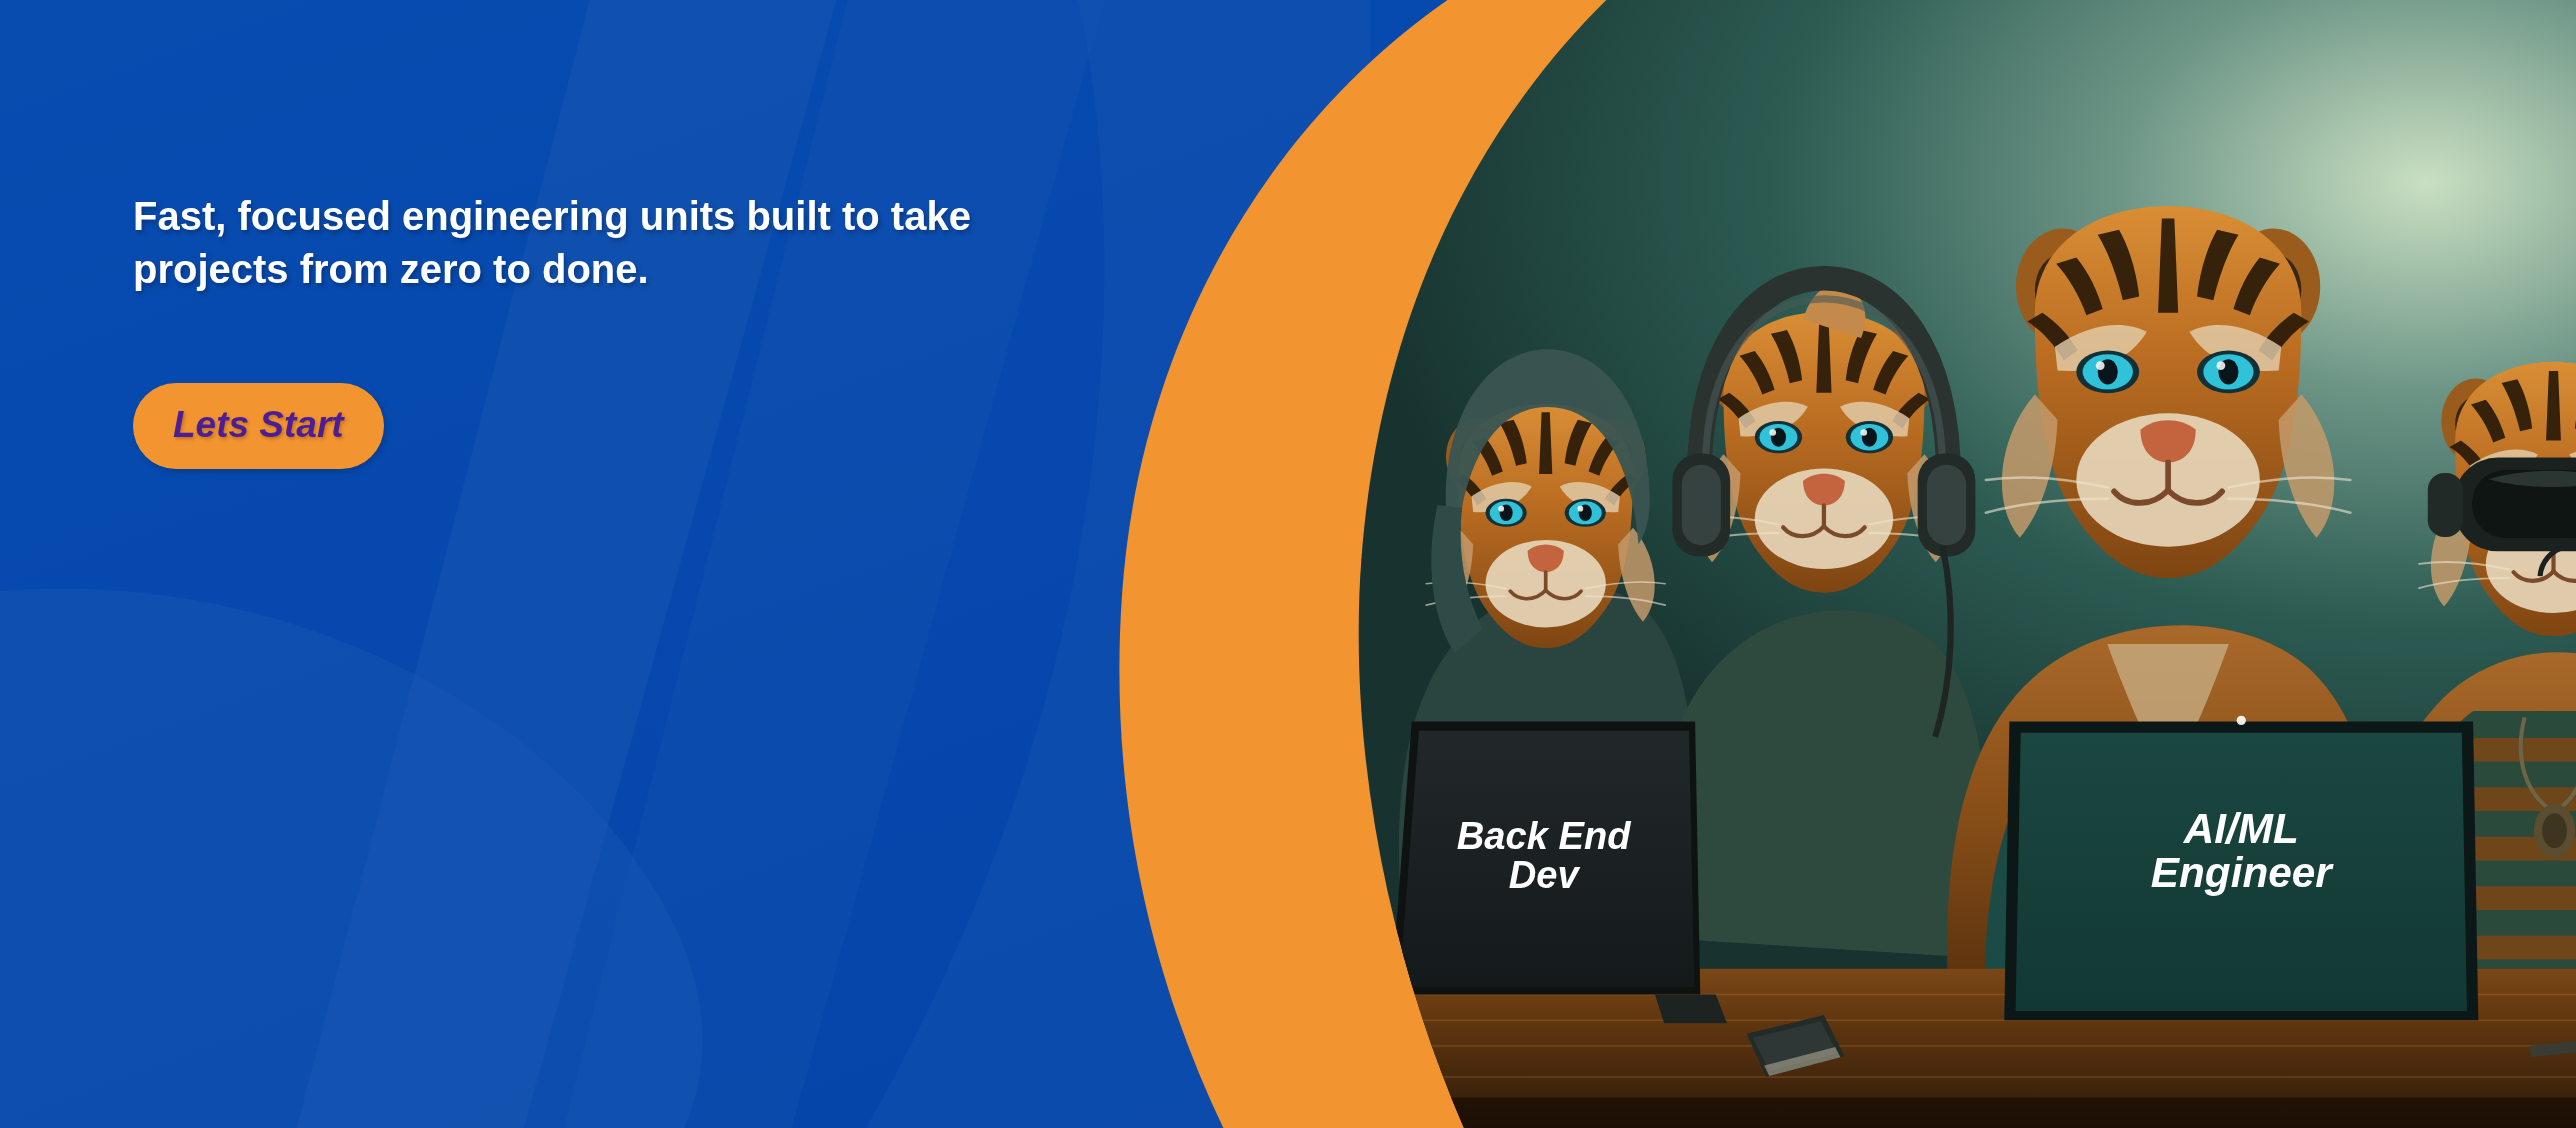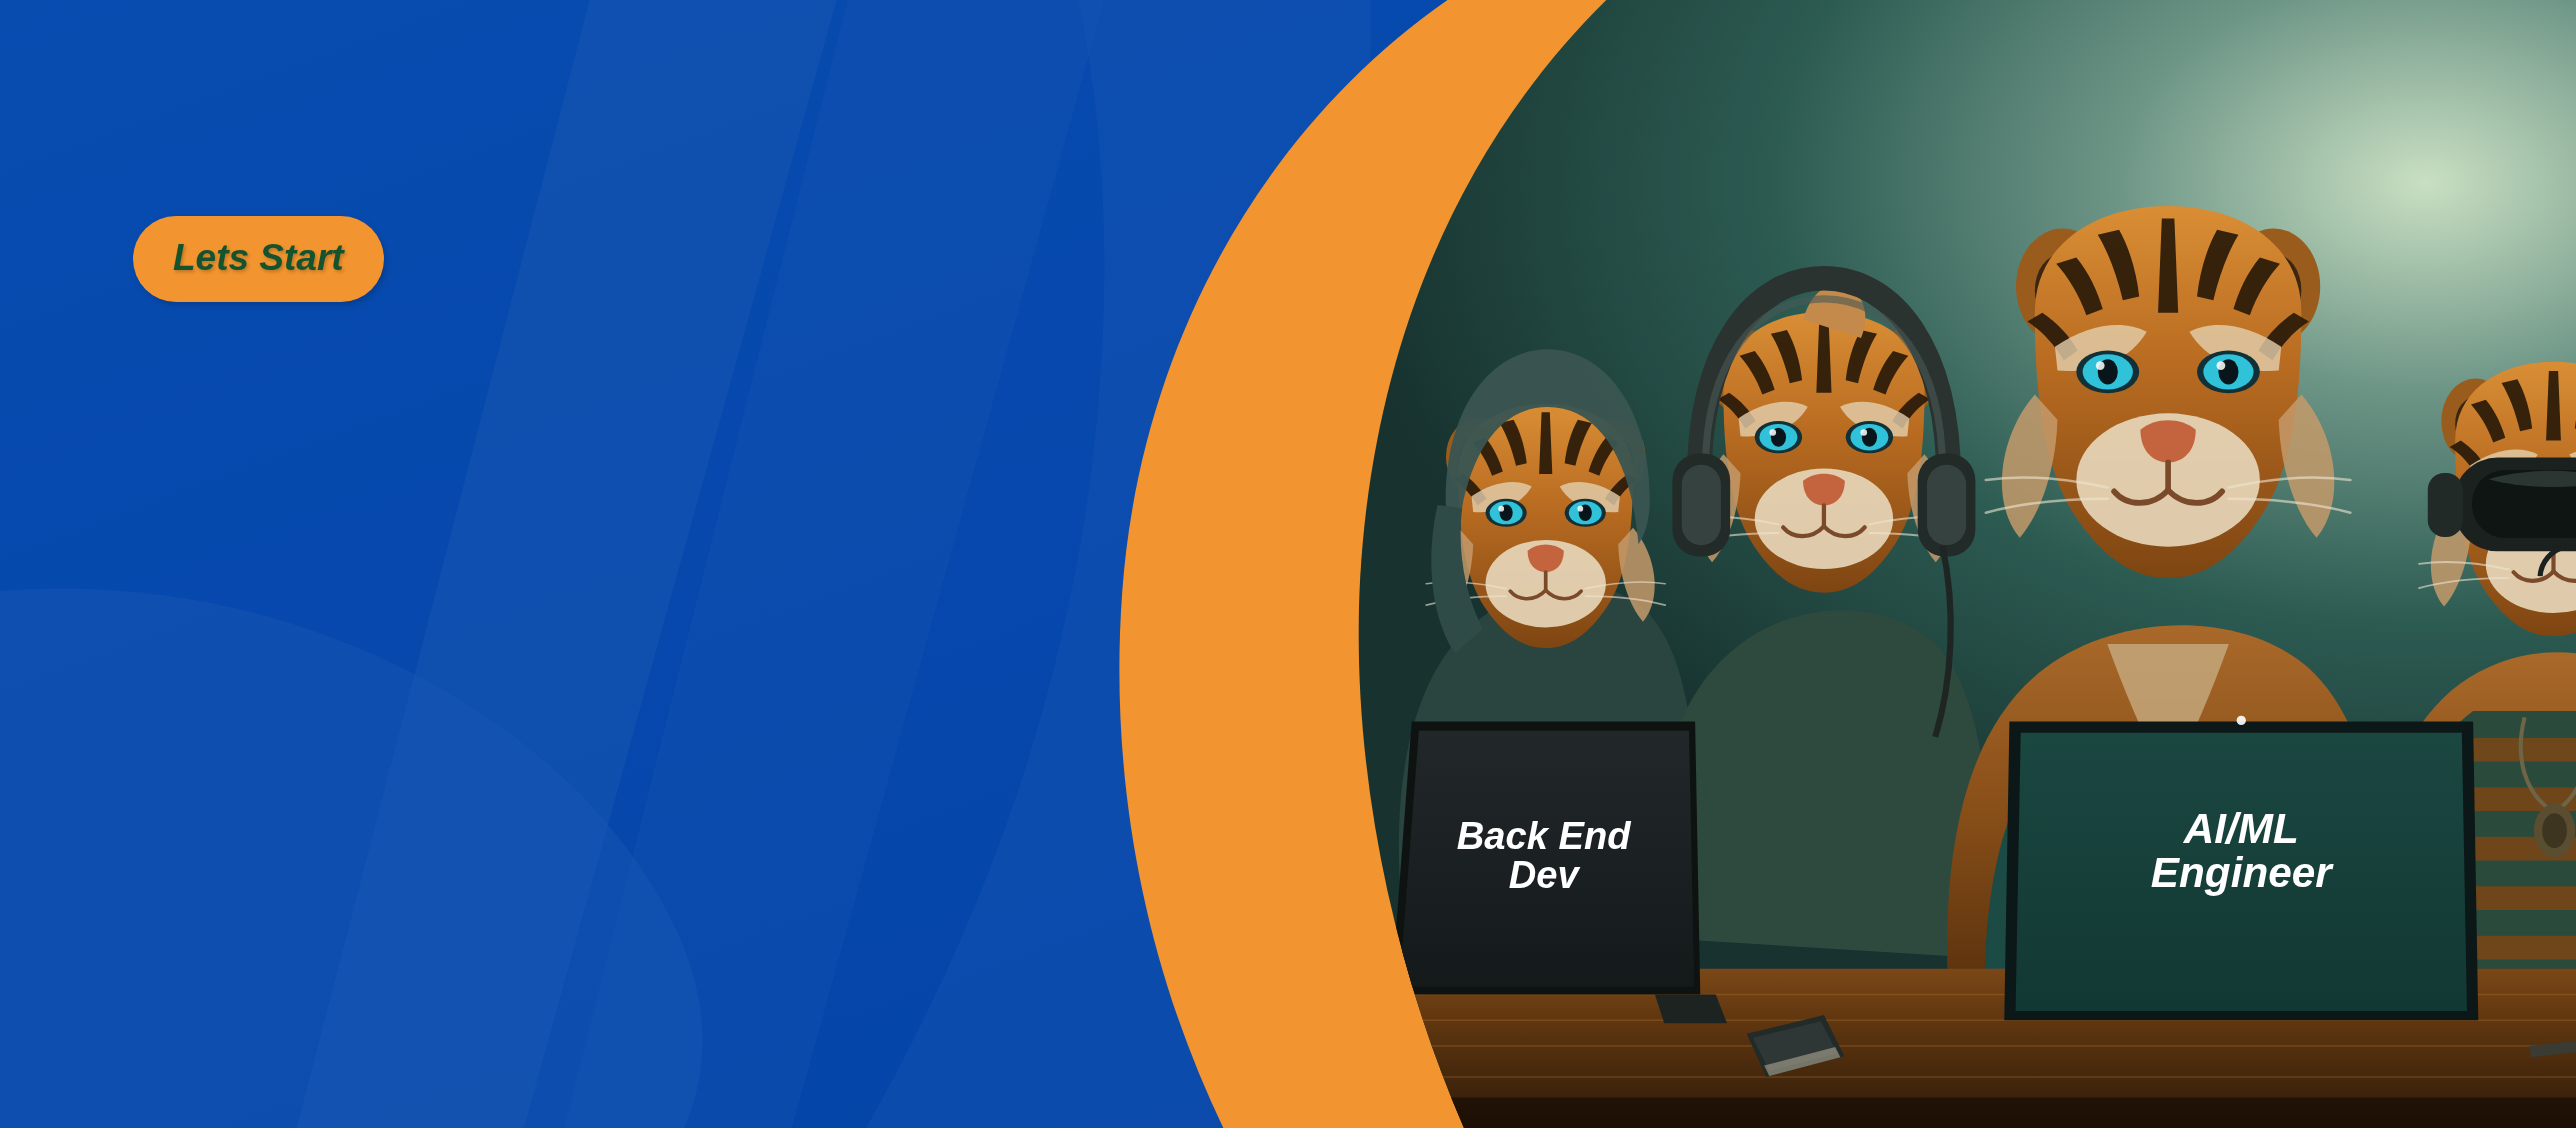--- a/index.html
+++ b/index.html
@@ -46,21 +46,21 @@
     text-shadow: 2.1px 2.6px 4.1px rgba(0,0,0,0.26);
     white-space:pre-line;
   }
   .cta {
     display:inline-block;
     margin-top:87px;
     padding:20.6px 40px 23px;
     background:#F2942F;
     border:none;
     border-radius:515px;
-    color:#14532d;
+    color:#4c1d95;
     font-size:37px;
     font-weight:bold;
     font-style:italic;
     font-family:"Liberation Sans", sans-serif;
     cursor:pointer;
     box-shadow:2.1px 3.1px 6.2px rgba(0,0,0,0.18);
     text-shadow:1.5px 2.1px 3.6px rgba(0,0,0,0.22);
   }
 
   
@@ -343,17 +343,19 @@
           <path d="M5046,2012 L5086,2008 L5088,2030 L5048,2034 Z" fill="#6E6A55"></path>
         </g>
 
         <rect x="2600" y="-60" width="3400" height="2300" fill="#000" opacity="0.0"></rect>
         <path d="M2600,-60 H6000 V2240 H2600 Z" fill="none"></path>
       </g>
     </svg>
   </div>
 
   <div class="copy">
+    <p class="subhead">Fast, focused engineering units built to take
+projects from zero to done.</p>
     <button class="cta">Lets Start</button>
   </div>
 
 </div>
 
 
 </body></html>

